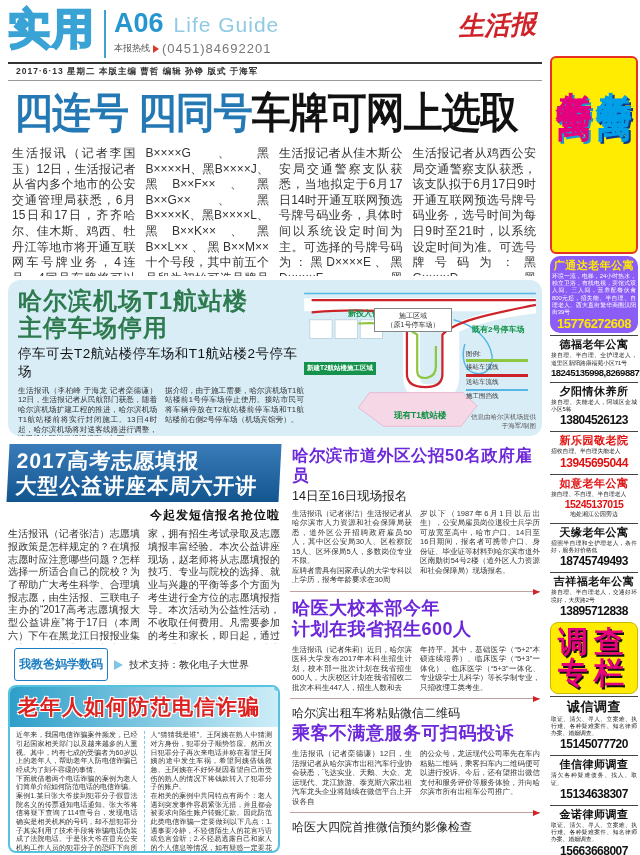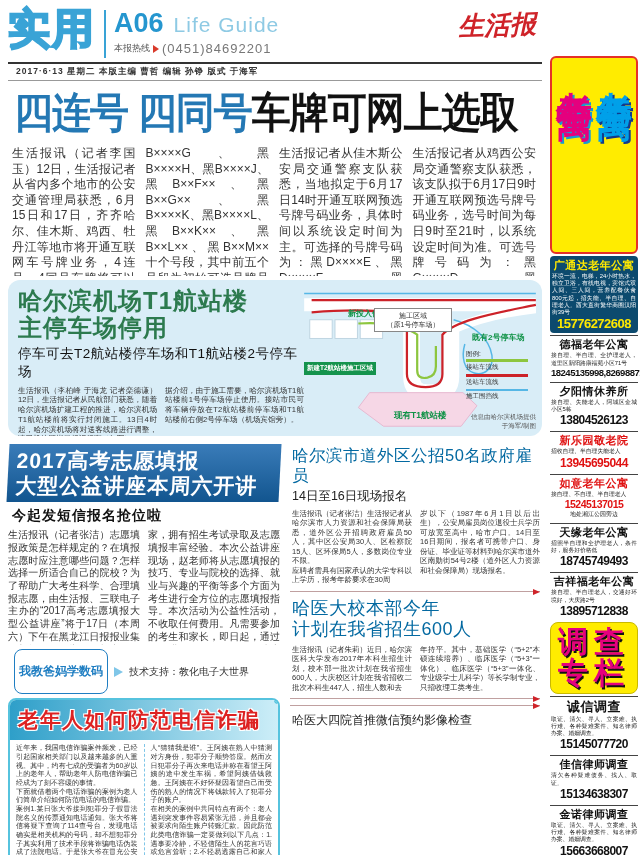--- a/index.html
+++ b/index.html
@@ -53,40 +53,40 @@
   .lg-swatch { height:3px; width:62px; margin-bottom:1px; }
   .lg-g { background:#8dc63f; } .lg-r { background:#cc2229; } .lg-b { background:#56b7e6; height:2px; }
   .credit { position:absolute; right:0; bottom:0; font-size:6.5px; color:#555; text-align:right; line-height:1.4; }
 
   
   .bottom { display:flex; gap:8px; padding:8px 6px 0 8px; }
   .bl { width:272px; flex:none; }
   .br { flex:1; overflow:hidden; }
 
   .gk-banner { background:linear-gradient(180deg,#3a7cb9,#12558f); color:#fff; font-weight:900; font-size:21px; line-height:1.2; padding:4px 8px; letter-spacing:1px; transform:skewX(-3deg); }
-  .gk-sub { font-size:14px; font-weight:bold; color:#111; margin:5px 0 4px 4px; letter-spacing:1px; }
+  .gk-sub { font-size:12px; font-weight:bold; color:#111; margin:5px 0 4px 4px; letter-spacing:1px;text-align:right; }
   .gk-cols { display:flex; gap:8px; height:116px; overflow:hidden; }
   .gk-cols .coltext { font-size:10px; line-height:1.27; }
   .digital-bar { display:flex; align-items:center; gap:6px; margin:4px 0 4px 6px; }
-  .digital-brand { color:#1f7ec2; font-weight:900; font-size:12px; border:1.5px solid #1f7ec2; border-radius:8px; padding:13px 4px; }
+  .digital-brand { color:#1f7ec2; font-weight:900; font-size:12px; border:1.5px solid #1f7ec2; border-radius:3px; padding:7px 4px; }
   .swoosh { width:0;height:0;border-top:5px solid transparent;border-bottom:5px solid transparent;border-left:9px solid #7fc6e8; }
   .digital-support { font-size:10px; color:#333; }
 
   .fraud { margin-top:4px; border:2px solid #56c3de; border-radius:8px; height:168px; overflow:hidden; position:relative; }
   .fraud-title { font-size:21px; font-weight:900; color:#dd2222; letter-spacing:1px; padding:6px 8px;
      background:linear-gradient(90deg,#2e9fc9,#cdeef8);
      text-shadow:-1px -1px 0 #fff,1px -1px 0 #fff,-1px 1px 0 #fff,1px 1px 0 #fff; }
   .fraud-cols { display:flex; padding:4px 6px; height:134px; overflow:hidden; }
   .fraud-cols .coltext { font-size:7px; line-height:1.24; }
   .fraud-cols .coltext + .coltext { border-left:1px dashed #7fc6e8; margin-left:6px; padding-left:6px; }
   .fraud-dot { position:absolute; right:-4px; top:-4px; width:8px; height:8px; border-radius:50%; background:#56c3de; }
 
   
   .sec { padding:2px 2px 0 4px; }
-  .sec-title { font-size:16.5px; font-weight:400; color:#0369a1; letter-spacing:0.5px; line-height:1.2; }
+  .sec-title { font-size:16.5px; font-weight:700; color:#6d28d9; letter-spacing:0.5px; line-height:1.2; }
   .sec-title.two { font-size:18px; }
   .sec-sub { font-size:12.5px; color:#222; margin-top:2px; }
   .sec-kicker { font-size:12px; color:#222; margin-bottom:1px; }
   .sec-cols { display:flex; gap:8px; margin-top:4px; overflow:hidden; }
   .sec-cols .coltext { font-size:7.5px; line-height:1.27; }
   .divider { border-top:1px solid #c0a0a0; margin:6px 2px 4px 2px; position:relative; }
   .divider::after { content:""; position:absolute; right:0; top:-3px; border-left:7px solid #cf2329; border-top:3px solid transparent; border-bottom:3px solid transparent; }
 
   
   .elder-banner { border:2px solid #e53128; background:#ffec00; border-radius:6px; height:198px; flex:none;
@@ -94,21 +94,21 @@
   .v-text { writing-mode:vertical-rl; text-orientation:upright; font-size:36px; font-weight:900; line-height:1; letter-spacing:4px; }
   .v-magenta { color:#e5007e; text-shadow:2px 2px 0 #199ad2; }
   .v-blue { color:#00a0e9; text-shadow:2px 2px 0 #123a8c; }
   .ad { border-top:1px solid #444; padding:1px 1px 2px 1px; text-align:center; flex:none; }
   .ad-title { font-size:11px; font-weight:900; color:#111; letter-spacing:0.5px; white-space:nowrap; }
   .ad-title.red { color:#e01212; }
   .ad-text { font-size:5.8px; color:#222; line-height:1.25; text-align:justify; }
   .ad-phone { font-size:12px; font-weight:900; color:#111; letter-spacing:-0.5px; white-space:nowrap; }
   .ad-phone.red { color:#e01212; }
   .ad-note { font-size:6px; color:#222; }
-  .ad-redbox { background:#0c4a6e; border-radius:4px; padding:2px; text-align:center; flex:none; }
+  .ad-redbox { background:#8b5cf6; border-radius:10px; padding:2px; text-align:center; flex:none; }
   .ad-redbox .ad-title { color:#ffe900; }
   .ad-redbox .ad-text { color:#fff; }
   .ad-redbox .ad-phone { color:#ffe900; font-size:13px; }
   .survey-banner { background:#ffec00; border:1px solid #c9b900; border-radius:8px; height:72px; flex:none;
       font-size:30px; font-weight:900; color:#e5007e; line-height:1.05; text-align:center; letter-spacing:6px;
       text-shadow:1.5px 1.5px 0 #111; transform-origin:center; padding-top:3px; }
 </style>
 </head>
 <body>
 
@@ -175,21 +175,21 @@
           <path d="M160,34 C182,40 198,54 201,72 C203,86 193,94 182,91 C171,88 168,74 172,60" stroke="#56b7e6" stroke-width="1.6" fill="none"></path>
           <path d="M248,13 H8" stroke="#cc2229" stroke-width="2.4" fill="none"></path>
           <path d="M8,26 C60,22 100,24 110,34 L110,92 Q110,106 130,106 Q148,106 148,92 L148,50 C162,34 210,26 248,18" stroke="#cc2229" stroke-width="2.4" fill="none"></path>
           <path d="M58,38 C90,36 110,42 121,50 L121,88 Q121,98 132,96 Q141,94 141,84 L141,62" stroke="#8dc63f" stroke-width="2.4" fill="none"></path>
         </svg>
         <div class="map-label lbl-green" style="left:12px;top:20px;margin-left:32px;">新投入使用停车场</div>
         <div class="construction">
           <div>施工区域</div>
           <div>（原1号停车场）</div>
         </div>
-        <div class="map-label lbl-green" style="left:168px;top:44px;">既有2号停车场</div>
+        <div class="map-label lbl-green" style="left:168px;top:36px;">既有2号停车场</div>
         <div class="t2box">新建T2航站楼施工区域</div>
         <div class="map-label lbl-green" style="left:90px;top:122px;font-size:8.5px;">现有T1航站楼</div>
         <div class="legend">
           <div>图例:</div>
           <div class="lg-row">
               <span class="lg-swatch lg-g"></span>
               <span>接站车流线</span>
             </div>
           <div class="lg-row">
               <span class="lg-swatch lg-r"></span>
@@ -257,20 +257,28 @@
           <div class="sec-title two">
             <div>哈医大校本部今年</div>
             <div>计划在我省招生600人</div>
           </div>
           <div class="sec-cols">
             <div class="coltext">生活报讯（记者朱莉）近日，哈尔滨医科大学发布2017年本科生招生计划，校本部一批次计划在我省招生600人，大庆校区计划在我省招收二批次本科生447人，招生人数和去</div>
             <div class="coltext">年持平。其中，基础医学（“5+2”本硕连续培养）、临床医学（“5+3”一体化）、临床医学（“5+3”一体化、专业级学士儿科学）等长学制专业，只招收理工类考生。</div>
           </div>
         </div>
         <div class="divider"></div>
+        <div class="sec">
+          <div class="sec-kicker">哈尔滨出租车将粘贴微信二维码</div>
+          <div class="sec-title two">乘客不满意服务可扫码投诉</div>
+          <div class="sec-cols">
+            <div class="coltext">生活报讯（记者栾德谦）12日，生活报记者从哈尔滨市出租汽车行业协会获悉，飞达实业、天鹅、大众、龙运现代、龙江旅游、泰克斯六家出租汽车龙头企业将陆续在微信平台上开设各自</div>
+            <div class="coltext">的公众号，龙运现代公司率先在车内粘贴二维码，乘客扫车内二维码便可以进行投诉。今后，还有望推出微信支付和服务评价等服务体验，并向哈尔滨市所有出租车公司推广。</div>
+          </div>
+        </div>
         <div class="divider"></div>
         <div class="sec">
           <div class="sec-kicker">哈医大四院首推微信预约影像检查</div>
 
         </div>
       </div>
     </div>
   </div>
 
   <div class="sidebar">

